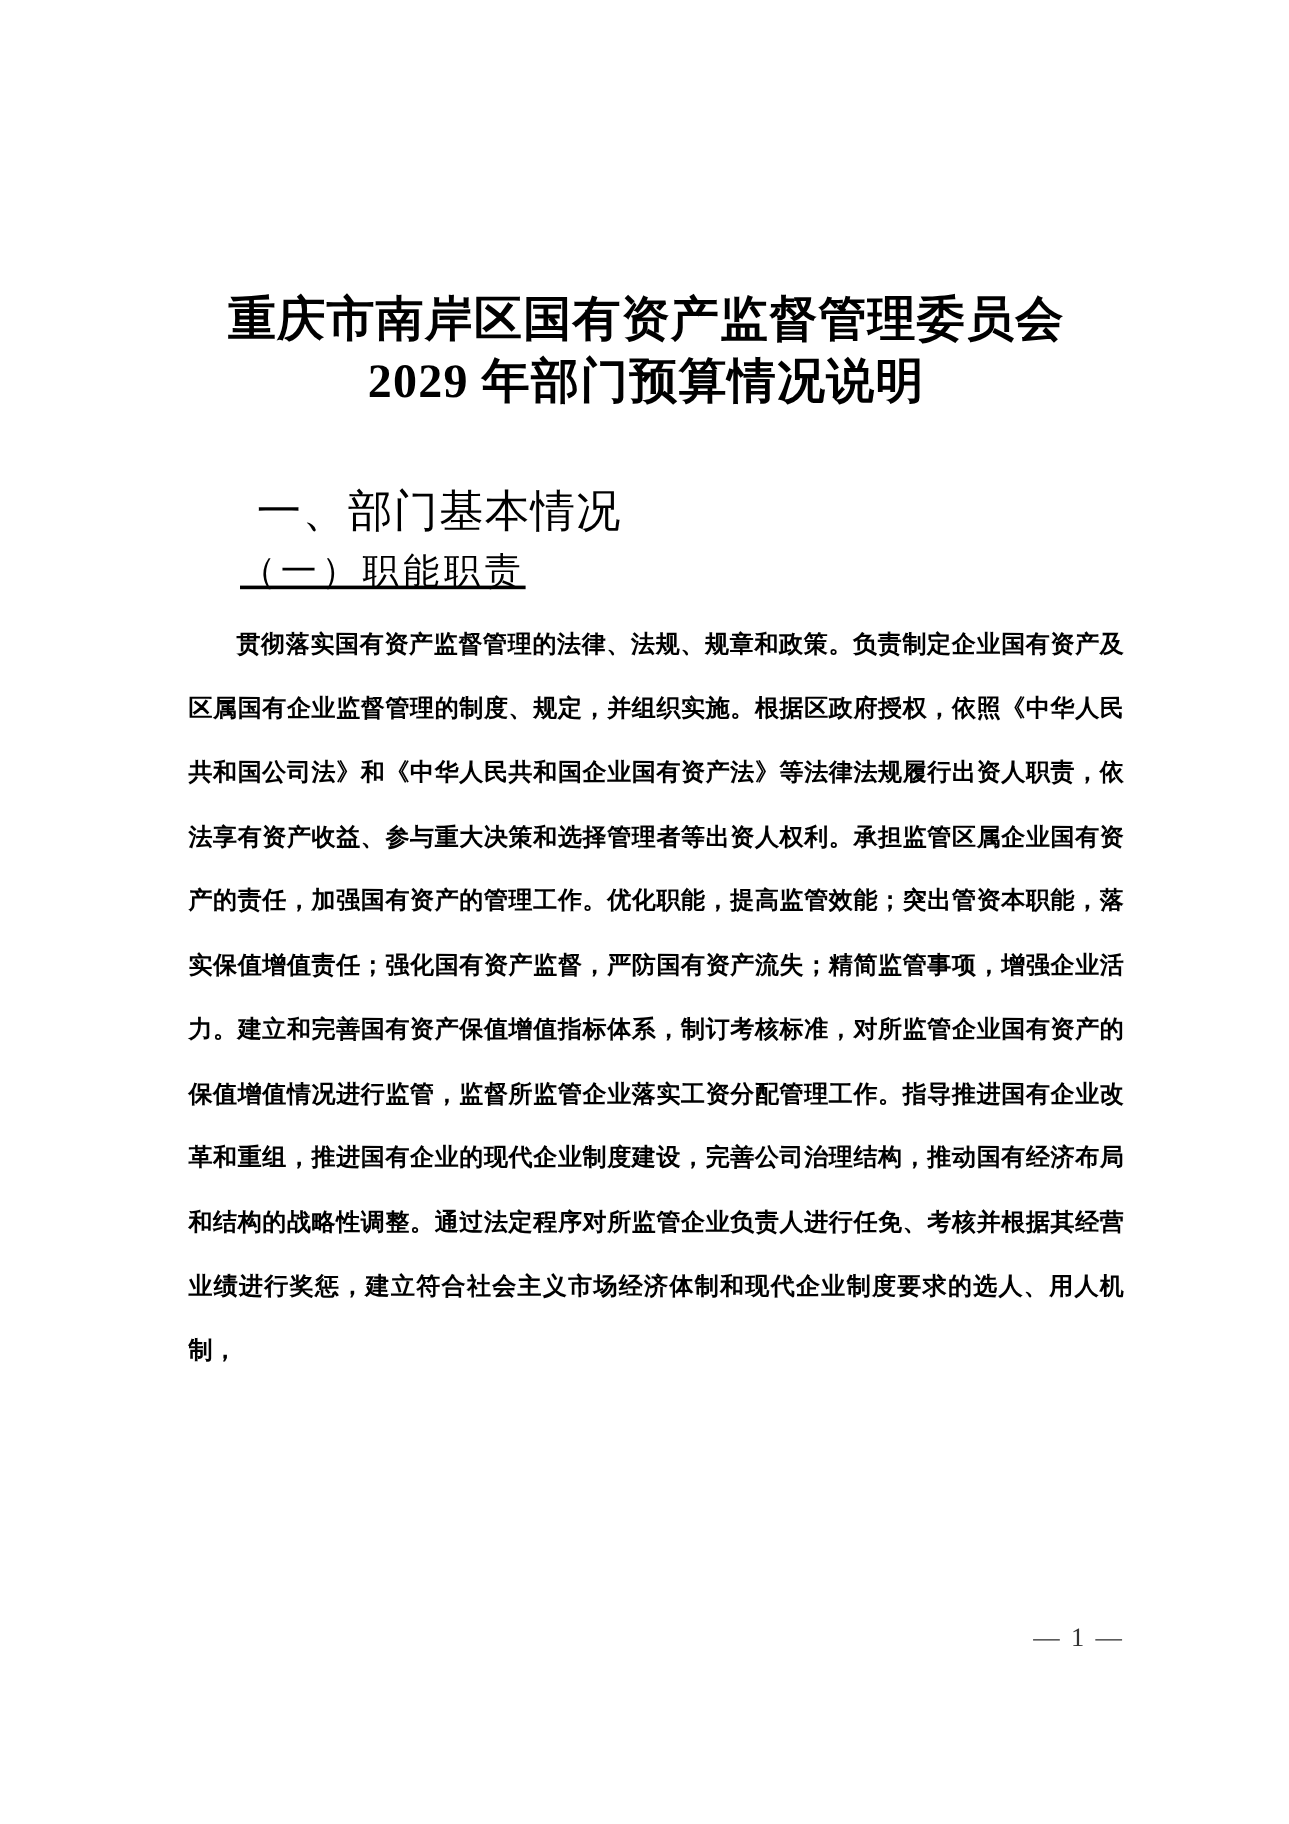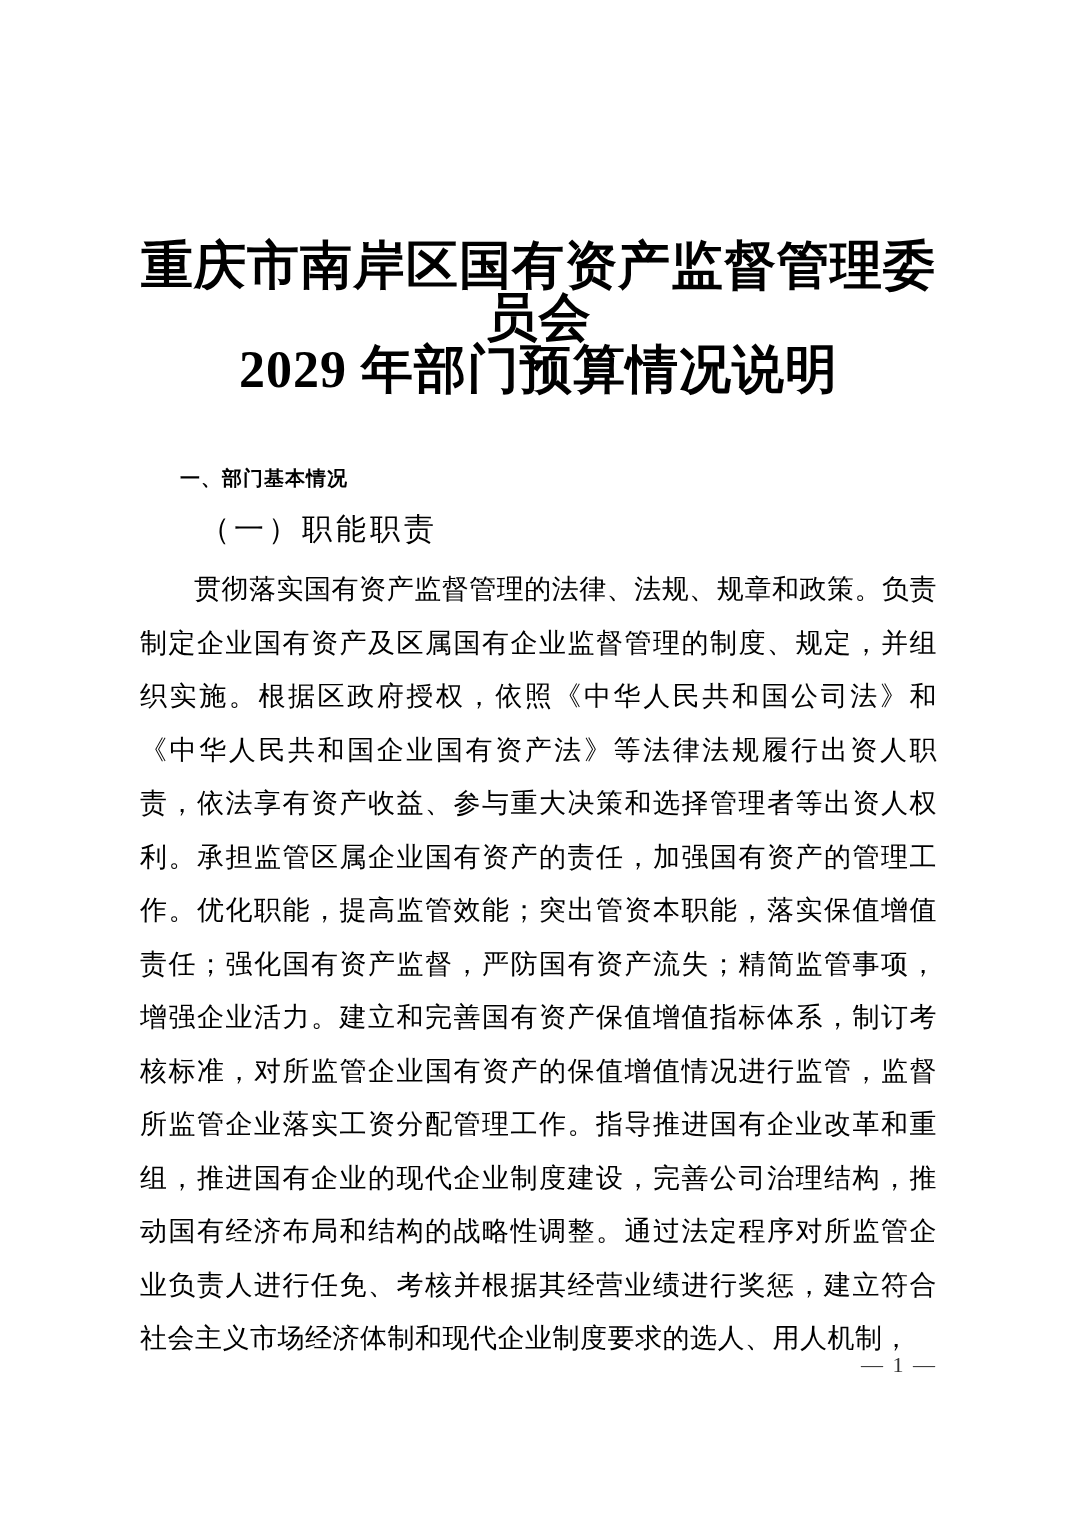--- a/index.html
+++ b/index.html
@@ -21,54 +21,55 @@
     left: 140px;
     top: 0;
     width: 797px;
   }
   .doc-title {
     margin: 0;
     padding-top: 240px;
     text-align: center;
     font-family: "Liberation Serif", "DejaVu Serif", serif;
     font-weight: bold;
-    font-size: 52px;
+    font-size: 40px;
     line-height: 52px;
     letter-spacing: 1px;
   }
   .doc-title .title-line {
     display: block;
   }
   .section-heading {
     margin: 64px 0 0 0;
     font-family: "Liberation Sans", "DejaVu Sans", sans-serif;
-    font-weight: bold;
-    font-size: 20px;
+    font-weight: normal;
+    font-size: 37px;
     line-height: 36px;
     text-indent: 2em;
     letter-spacing: 1px;
   }
   .subsection-heading {
     margin: 15px 0 0 0;
     font-family: "Liberation Serif", "DejaVu Serif", serif;
     font-weight: normal;
     font-size: 30px;
     line-height: 36px;
     text-indent: 2em;
     letter-spacing: 4px;
+    text-decoration: underline;
   }
   .body-paragraph {
-    margin: 16px 0 0 0;
-    font-size: 27px;
+    margin: 16px 0 0 17px;
+    font-size: 20px;
     line-height: 53.5px;
     text-align: justify;
     text-justify: inter-character;
     text-indent: 2em;
     letter-spacing: 0.5px;
-    font-weight: normal;
+    font-weight: bold;
   }
   .page-footer {
     position: absolute;
     top: 1352px;
     right: 137px;
     font-size: 22px;
     line-height: 26px;
     color: #333333;
     letter-spacing: 2px;
     font-family: "Liberation Serif", "DejaVu Serif", serif;

